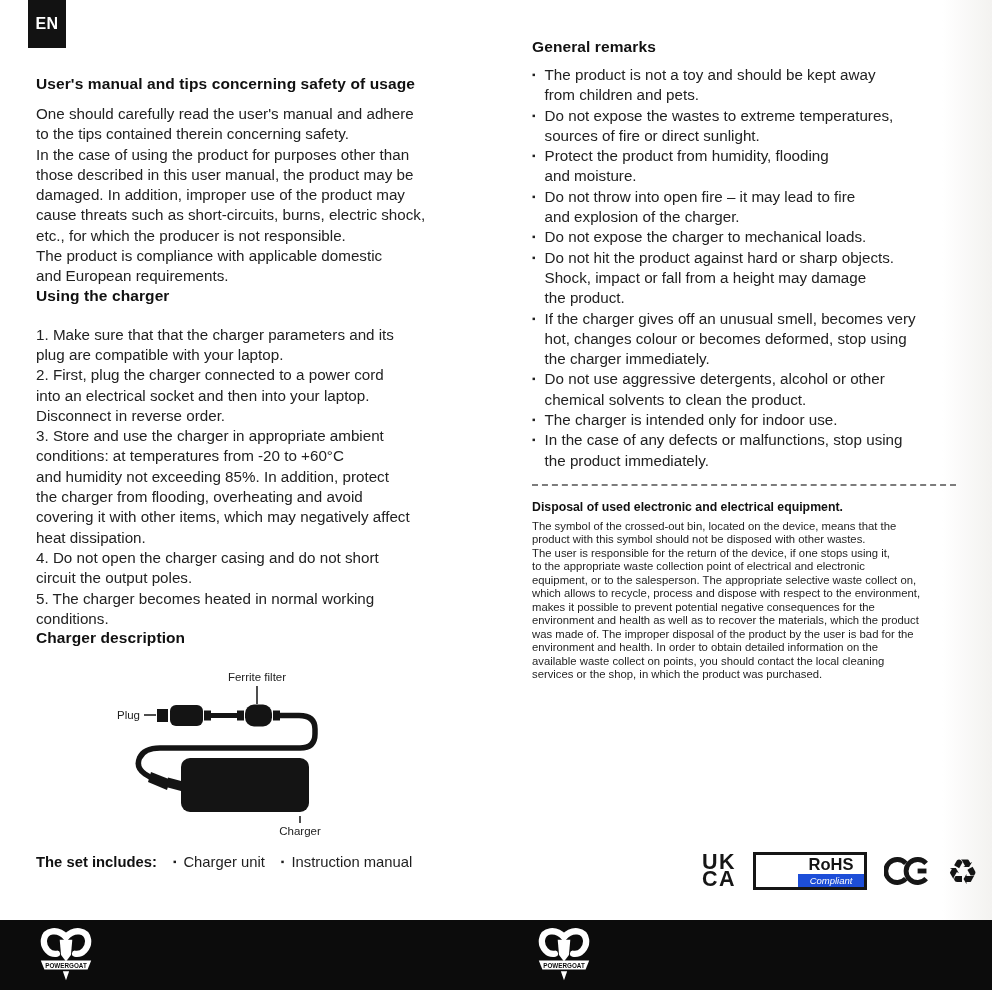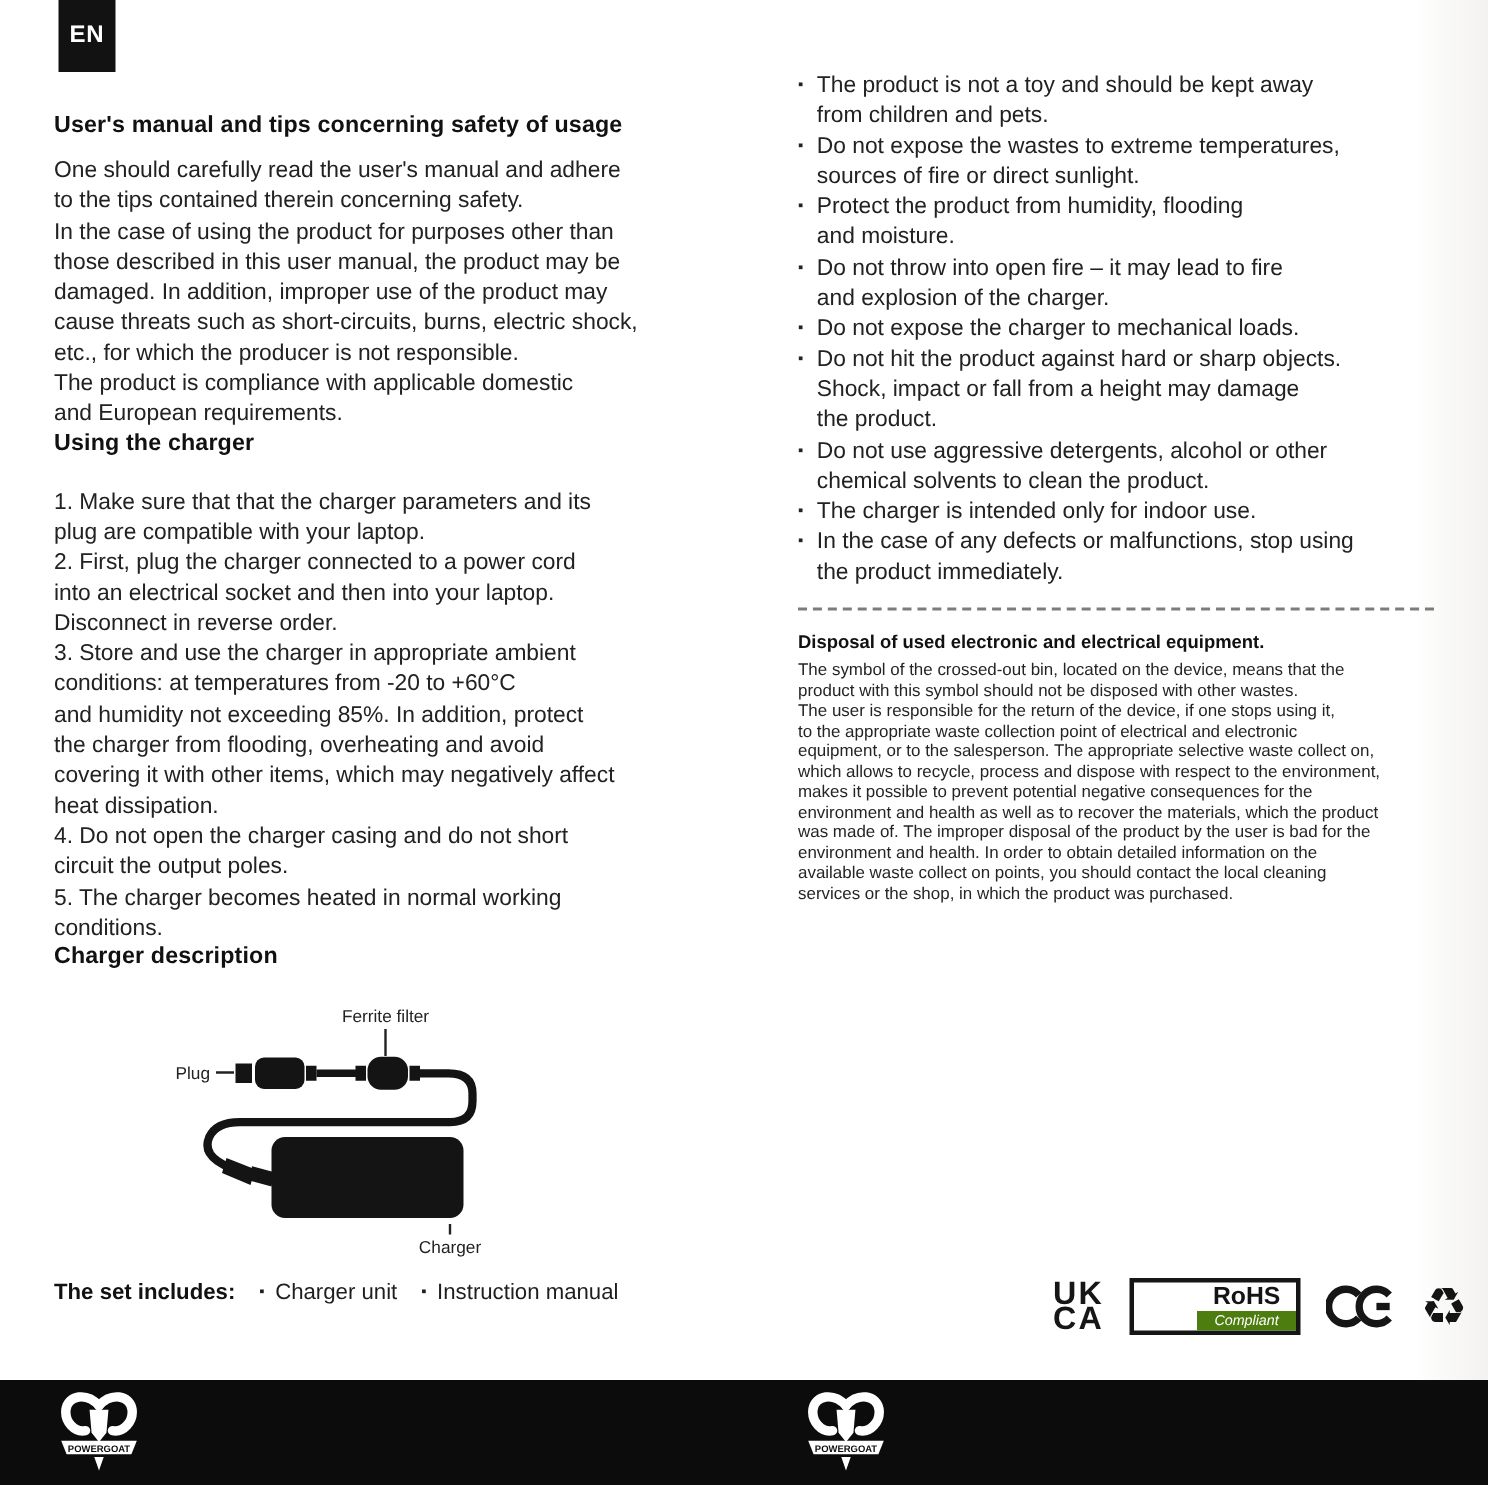--- a/index.html
+++ b/index.html
@@ -2,21 +2,21 @@
 <html><head>
 <meta charset="utf-8">
 <style>
   html,body { margin:0; padding:0; background:#e8e8e8; }
   .page {
     position:relative; width:992px; height:990px; margin:0 auto;
     background:linear-gradient(to right,#ffffff 95%,#f3f2f0);
     font-family:"Liberation Sans", sans-serif; color:#1e1e1e; overflow:hidden;
   }
   .en-badge {
-    position:absolute; left:39px; top:0; width:38px; height:48px; background:#121212;
+    position:absolute; left:28px; top:0; width:38px; height:48px; background:#121212;
     color:#fff; font-weight:bold; font-size:16px; display:flex; align-items:center;
     justify-content:center; letter-spacing:.5px;
   }
   .col-left  { position:absolute; left:36px; top:75px;  width:444px; }
   .col-right { position:absolute; left:532px; top:38px; width:424px; }
   h2.sec { font-size:15.5px; font-weight:700; color:#111; margin:0; letter-spacing:.1px; }
   .body-text { font-size:15.2px; line-height:20.3px; white-space:pre-line; margin:11px 0 0 0; color:#222; }
   .mt13 { margin-top:13px; } .mt7 { margin-top:20px; }
   .diagram { display:block; margin:16px 0 0 58px; }
   .diagram text { font-family:"Liberation Sans",sans-serif; font-size:11.5px; fill:#222; }
@@ -27,21 +27,21 @@
   ul.remarks li { display:flex; gap:9px; font-size:15.2px; line-height:20.3px; color:#222; }
   ul.remarks li::before { content:"▪"; font-size:10px; line-height:20.3px; flex:0 0 auto; }
   ul.remarks li span { white-space:pre-line; }
   .sep { border:none; border-top:2px dashed #7c7c7c; margin:13px 0 0 0; }
   .disposal-h { font-size:12.3px; font-weight:700; color:#111; margin-top:14px; }
   .disposal-b { font-size:11.3px; line-height:13.5px; margin-top:6px; white-space:pre-line; color:#242424; }
   .marks { position:absolute; left:702px; top:845px; display:flex; align-items:center; gap:17px; height:52px; }
   .ukca { font-weight:700; font-size:21.5px; line-height:17.5px; letter-spacing:1.5px; color:#161616; }
   .rohs { border:3px solid #161616; width:66px; text-align:center; background:#fff;padding-left:42px; }
   .rohs-top { font-weight:700; font-size:16.5px; line-height:19px; color:#141414; }
-  .rohs-bottom { background:#4d7c0f; color:#fff; font-size:9.5px; line-height:13px; font-style:italic; }
+  .rohs-bottom { background:#1d4ed8; color:#fff; font-size:9.5px; line-height:13px; font-style:italic; }
   .recycle { font-size:35px; line-height:1; color:#141414; }
   .footer { position:absolute; left:0; right:0; bottom:0; height:70px; background:#0c0c0c; }
   .goat { position:absolute; top:8px; width:54px; height:56px; }
   .goat-1 { left:39px; } .goat-2 { left:537px; }
   .goat text { font-family:"Liberation Sans",sans-serif; }
 </style>
 </head>
 <body>
 
 <div class="page">
@@ -106,20 +106,21 @@
     </svg>
 
     <div class="set-row">
       <span class="set-label">The set includes:</span>
       <span class="set-item">Charger unit</span>
       <span class="set-item">Instruction manual</span>
     </div>
   </div>
 
   <div class="col-right">
+    <h2 class="sec">General remarks</h2>
     <ul class="remarks">
       <li>
           <span>The product is not a toy and should be kept away
 from children and pets.</span>
         </li>
       <li>
           <span>Do not expose the wastes to extreme temperatures,
 sources of fire or direct sunlight.</span>
         </li>
       <li>
@@ -130,20 +131,25 @@
           <span>Do not throw into open fire – it may lead to fire
 and explosion of the charger.</span>
         </li>
       <li>
           <span>Do not expose the charger to mechanical loads.</span>
         </li>
       <li>
           <span>Do not hit the product against hard or sharp objects.
 Shock, impact or fall from a height may damage
 the product.</span>
+        </li>
+      <li>
+          <span>If the charger gives off an unusual smell, becomes very
+hot, changes colour or becomes deformed, stop using
+the charger immediately.</span>
         </li>
       <li>
           <span>Do not use aggressive detergents, alcohol or other
 chemical solvents to clean the product.</span>
         </li>
       <li>
           <span>The charger is intended only for indoor use.</span>
         </li>
       <li>
           <span>In the case of any defects or malfunctions, stop using

